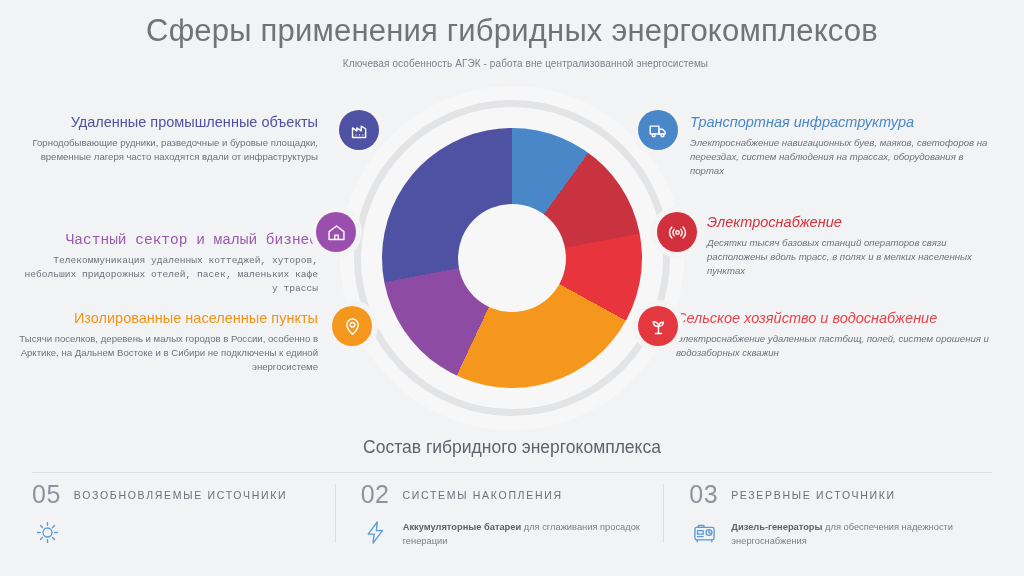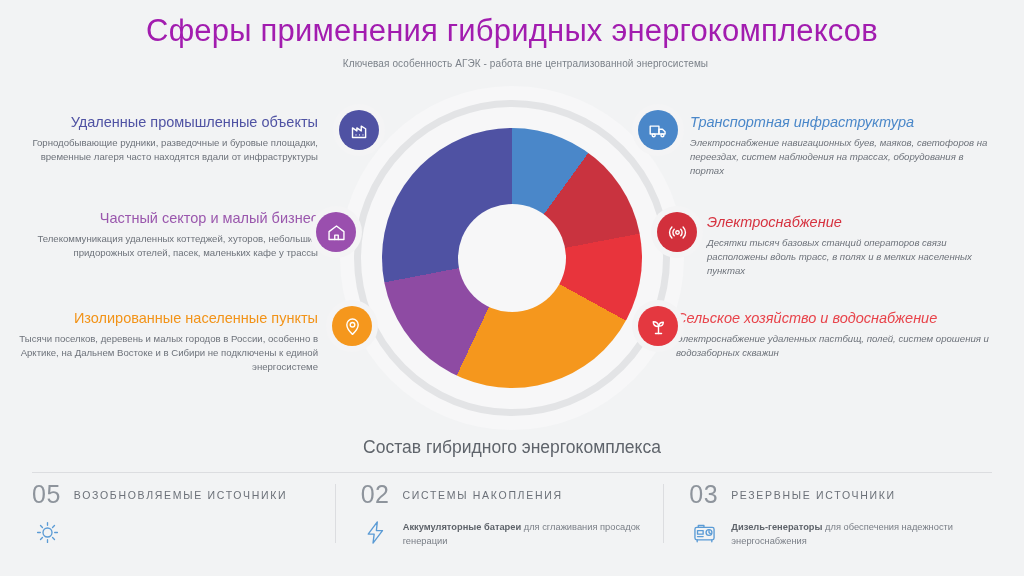--- a/index.html
+++ b/index.html
@@ -24,21 +24,21 @@
   .header {
     position: absolute;
     top: 12px;
     left: 0;
     width: 1024px;
     text-align: center;
   }
   .title {
     font-size: 31px;
     font-weight: 400;
-    color: #a21caf;
+    color: #737373;
     letter-spacing: 0.2px;
     line-height: 1.2;
     white-space: nowrap;
   }
   .subtitle {
     margin-top: 9px;
     font-size: 10px;
     font-weight: 400;
     color: #7b8189;
     letter-spacing: 0.1px;
@@ -302,21 +302,21 @@
         <path d="M12.4 11.6c.3-2.8 2.4-4.4 5.1-4.4-.1 2.8-2.2 4.5-5.1 4.4z"></path>
       </svg>
     </span>
   </div>
 
   <div class="block left" style="left:18px; top:113px;">
     <div class="b-title" style="color: rgb(79, 82, 163);">Удаленные промышленные объекты</div>
     <div class="b-body">Горнодобывающие рудники, разведочные и буровые площадки, временные лагеря часто находятся вдали от инфраструктуры</div>
   </div>
 
-  <div class="block left" style="left:18px; top:209px;">
+  <div class="block left" style="left:18px; top:231px;font-family:Liberation Mono, monospace;">
     <div class="b-title" style="color: rgb(154, 87, 173);">Частный сектор и малый бизнес</div>
     <div class="b-body">Телекоммуникация удаленных коттеджей, хуторов, небольших придорожных отелей, пасек, маленьких кафе у трассы</div>
   </div>
 
   <div class="block left" style="left:10px; top:309px; width:308px;">
     <div class="b-title" style="color: rgb(242, 147, 24);">Изолированные населенные пункты</div>
     <div class="b-body">Тысячи поселков, деревень и малых городов в России, особенно в Арктике, на Дальнем Востоке и в Сибири не подключены к единой энергосистеме</div>
   </div>
 
   <div class="block right" style="left:690px; top:113px;">

